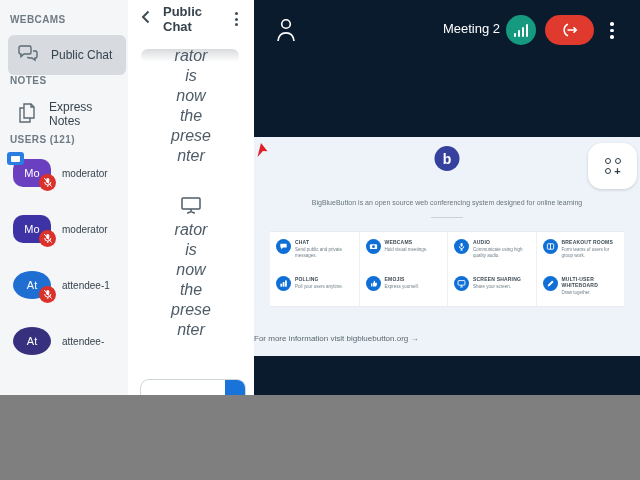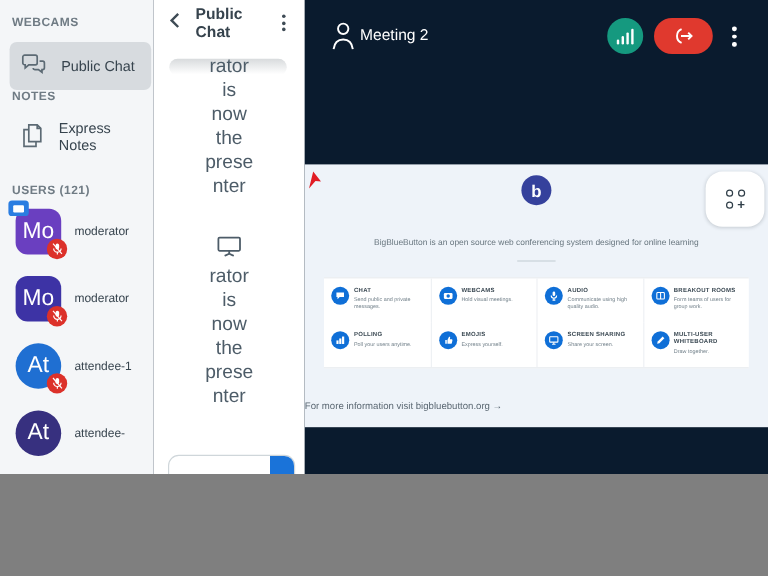--- a/index.html
+++ b/index.html
@@ -4,51 +4,51 @@
 <style>
   * { margin:0; padding:0; box-sizing:border-box; }
   html,body { width:640px; height:480px; overflow:hidden; font-family:"Liberation Sans", sans-serif; background:#0a1b2e; }
 
   
   .sidebar { position:absolute; left:0; top:0; width:128px; height:480px; background:#f4f6f8; padding-top:14px; }
   .section-label { margin:0 0 0 10px; font-size:10px; font-weight:bold; color:#6f7b84; letter-spacing:.4px; }
   .side-item { display:flex; align-items:center; height:40px; margin:0 2px 0 8px; padding-left:8px; gap:11px;
                font-size:12px; color:#37444e; border-radius:6px; cursor:pointer; }
   .side-item.selected { background:#d7dbdf; }
-  .mt10{margin-top:10px}.mt22{}.mt8{margin-top:8px}.mt20{margin-top:20px}
+  .mt10{margin-top:10px}.mt22{}.mt8{margin-top:8px}.mt20{}
   .user-row { display:flex; align-items:center; height:56px; padding-left:13px; gap:11px; }
   .user-row:first-of-type { margin-top:13px; }
-  .avatar { width:38px; height:38px; flex:none; display:flex; align-items:center; justify-content:center;
-            color:#fff; font-size:19px; position:relative; }
+  .avatar { width:38px; height:28px; flex:none; display:flex; align-items:center; justify-content:center;
+            color:#fff; font-size:11px; position:relative; }
   .av-square { border-radius:10px; } .av-circle { border-radius:50%; }
   .user-name { font-size:10px; color:#37444e; }
   .mic-badge { position:absolute; right:-5px; bottom:-4px; width:17px; height:17px; border-radius:50%;
                background:#dc312a; display:flex; align-items:center; justify-content:center; }
   .presenter-badge { position:absolute; left:-6px; top:-7px; width:17px; height:13px; border-radius:3px;
                background:#2a7de1; display:flex; align-items:center; justify-content:center; }
   .presenter-badge .screen { width:9px; height:6px; background:#fff; border-radius:1px; }
 
   
   .chat-panel { position:absolute; left:128px; top:0; width:126px; height:480px; background:#fff; }
   .chat-header { height:38px; display:flex; align-items:center; padding:0 13px; gap:13px; }
   .chat-title { font-size:13px; font-weight:bold; color:#36434d; }
   .vdots { margin-left:auto; display:flex; flex-direction:column; gap:2.5px; cursor:pointer; padding:3px; }
   .vdots i { width:3px; height:3px; border-radius:50%; background:#3e4b55; }
   .scroll-shadow { position:absolute; left:13px; right:15px; top:49px; height:14px; border-radius:7px;
                    background:linear-gradient(to bottom,#d8dbdd 0%, rgba(216,219,221,0) 92%); }
-  .chat-msgs { position:absolute; left:0; top:46px; width:100%; text-align:center; }
+  .chat-msgs { position:absolute; left:0; top:46px; width:100%; text-align:center;font-style:italic; }
   .chat-msgs .line { font-size:16px; line-height:20px; color:#4d5c68; }
   .msg-icon { margin:30px auto 2px; width:22px; }
   .chat-input-row { position:absolute; left:12px; right:8px; top:379px; height:40px; background:#fff;
                     border:1px solid #cfd6da; border-radius:9px; overflow:hidden; }
   .send-btn { position:absolute; right:0; top:0; width:20px; height:100%; background:#1a73d9; border:none; cursor:pointer; }
 
   
   .main { position:absolute; left:254px; top:0; width:386px; height:480px; background:#0a1b2e; }
-  .tb-title { position:absolute; top:21px; left:46px; width:200px; text-align:left; font-size:13px; color:#fff; }
+  .tb-title { position:absolute; top:21px; left:46px; width:200px; text-align:right; font-size:13px; color:#fff; }
   .person-btn { position:absolute; left:21px; top:16px; cursor:pointer; background:none; border:none; }
   .conn-btn { position:absolute; left:252px; top:15px; width:30px; height:30px; border-radius:50%;
               background:#15997f; border:none; cursor:pointer; display:flex; align-items:flex-end;
               justify-content:center; gap:1.5px; padding-bottom:8px; }
   .conn-btn i { width:2.5px; background:#fff; border-radius:1px; }
   .leave-btn { position:absolute; left:291px; top:15px; width:49px; height:30px; border-radius:16px;
                background:#e0392e; border:none; cursor:pointer; display:flex; align-items:center; justify-content:center; }
   .more-btn { position:absolute; left:352px; top:18px; background:none; border:none; cursor:pointer;
               display:flex; flex-direction:column; gap:3px; padding:4px; }
   .more-btn i { width:3.5px; height:3.5px; border-radius:50%; background:#fff; }

